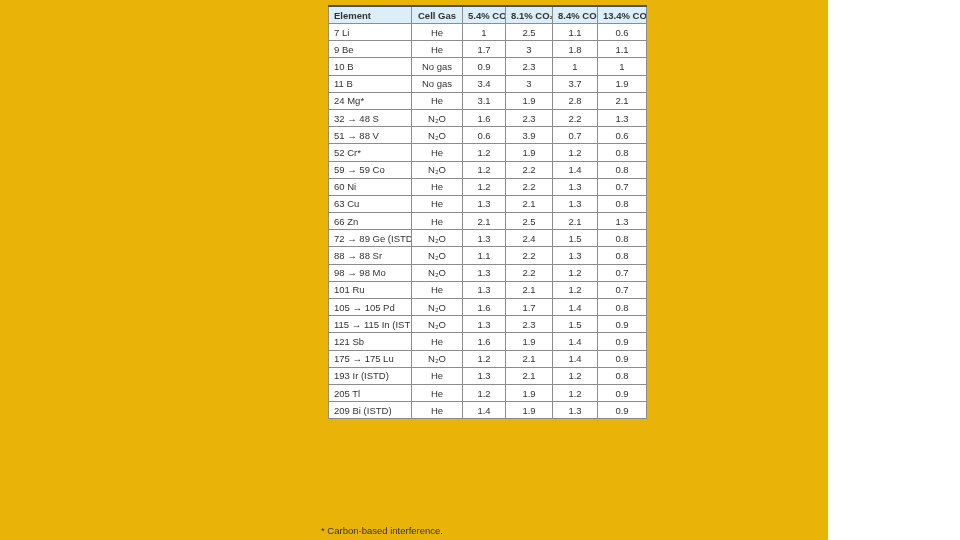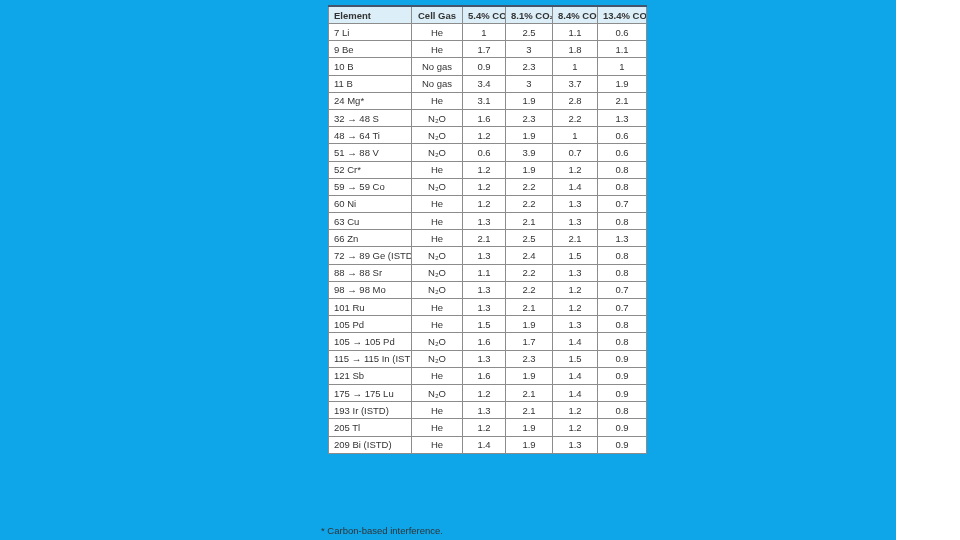--- a/index.html
+++ b/index.html
@@ -3,23 +3,23 @@
 <meta charset="utf-8">
 <style>
   html, body {
     margin: 0;
     padding: 0;
     background: #ffffff;
     font-family: "Liberation Sans", "DejaVu Sans", sans-serif;
   }
   #page {
     position: relative;
-    width: 896px;
+    width: 828px;
     height: 540px;
-    background: #0ea5e9;
+    background: #eab308;
     overflow: hidden;
   }
   table.results {
     position: absolute;
     left: 328px;
     top: 5px;
     width: 318px;
     border-collapse: collapse;
     table-layout: fixed;
     font-size: 9.5px;
@@ -128,28 +128,20 @@
         </tr>
         <tr>
           <td class="col-element">32 → 48 S</td>
           <td>N₂O</td>
           <td>1.6</td>
           <td>2.3</td>
           <td>2.2</td>
           <td>1.3</td>
         </tr>
         <tr>
-          <td class="col-element">48 → 64 Ti</td>
-          <td>N₂O</td>
-          <td>1.2</td>
-          <td>1.9</td>
-          <td>1</td>
-          <td>0.6</td>
-        </tr>
-        <tr>
           <td class="col-element">51 → 88 V</td>
           <td>N₂O</td>
           <td>0.6</td>
           <td>3.9</td>
           <td>0.7</td>
           <td>0.6</td>
         </tr>
         <tr>
           <td class="col-element">52 Cr*</td>
           <td>He</td>
@@ -216,28 +208,20 @@
         </tr>
         <tr>
           <td class="col-element">101 Ru</td>
           <td>He</td>
           <td>1.3</td>
           <td>2.1</td>
           <td>1.2</td>
           <td>0.7</td>
         </tr>
         <tr>
-          <td class="col-element">105 Pd</td>
-          <td>He</td>
-          <td>1.5</td>
-          <td>1.9</td>
-          <td>1.3</td>
-          <td>0.8</td>
-        </tr>
-        <tr>
           <td class="col-element">105 → 105 Pd</td>
           <td>N₂O</td>
           <td>1.6</td>
           <td>1.7</td>
           <td>1.4</td>
           <td>0.8</td>
         </tr>
         <tr>
           <td class="col-element">115 → 115 In (ISTD)</td>
           <td>N₂O</td>

